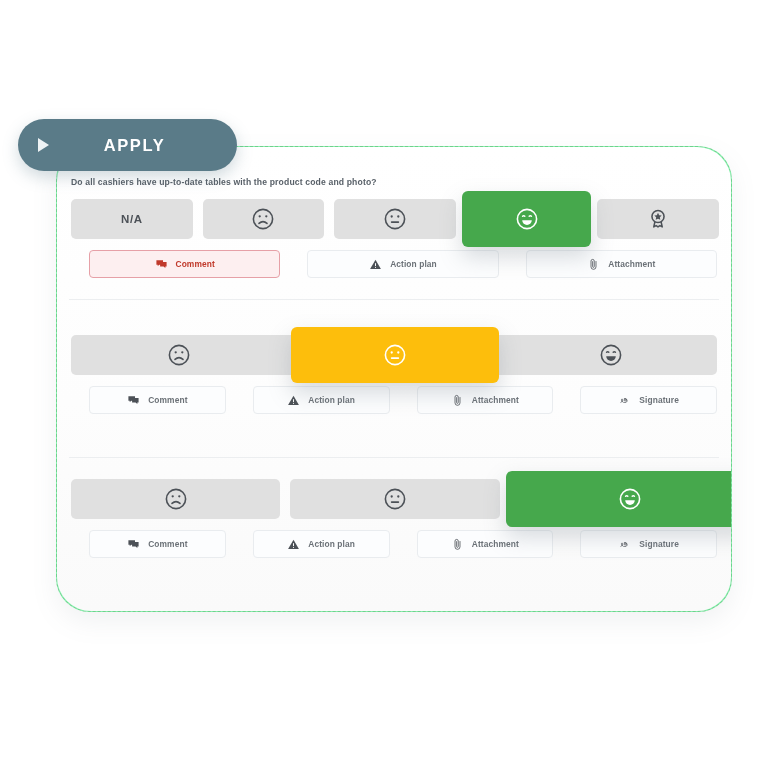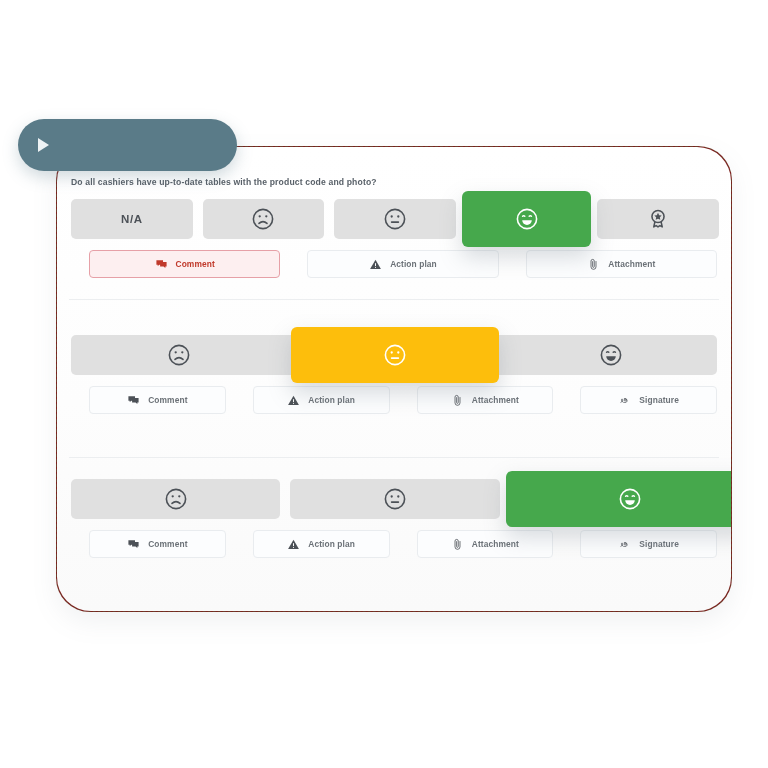--- a/index.html
+++ b/index.html
@@ -9,21 +9,21 @@
     font-family:"Liberation Sans","DejaVu Sans",sans-serif;
     overflow:hidden;
     position:relative;
   }
 
   
   #card{
     position:absolute;
     left:56px; top:146px;
     width:676px; height:466px;
-    background:#7f1d1d;
+    background:#86efac;
     border-radius:34px;
     border:1px dashed rgba(60,140,70,.30);
     box-shadow:0 10px 26px rgba(120,130,140,.10);
     box-sizing:border-box;
   }
   #card-inner{
     position:absolute;
     left:0; top:0; right:0; bottom:0;
     border-radius:34px;
     overflow:hidden;
@@ -146,20 +146,21 @@
   }
   .act-ico{ display:flex; align-items:center; }
 </style>
 </head>
 <body>
 
 <div id="apply-bar">
   <span class="play-wrap">
     <span id="play-tri"></span>
   </span>
+  <span id="apply-label">APPLY</span>
 </div>
 
 <div id="card">
   <div id="card-inner">
     <div id="questions-root">
         <div class="qblock" style="top: 30px;">
           <div class="qtext">Do all cashiers have up-to-date tables with the product code and photo?</div>
           <div class="rate-row">
             <div class="rate-seg" style="left: 14px; width: 121.6px;">
               <span style="color: rgb(76, 81, 87); font-size: 11.5px; font-weight: bold; letter-spacing: 0.6px;">N/A</span>

